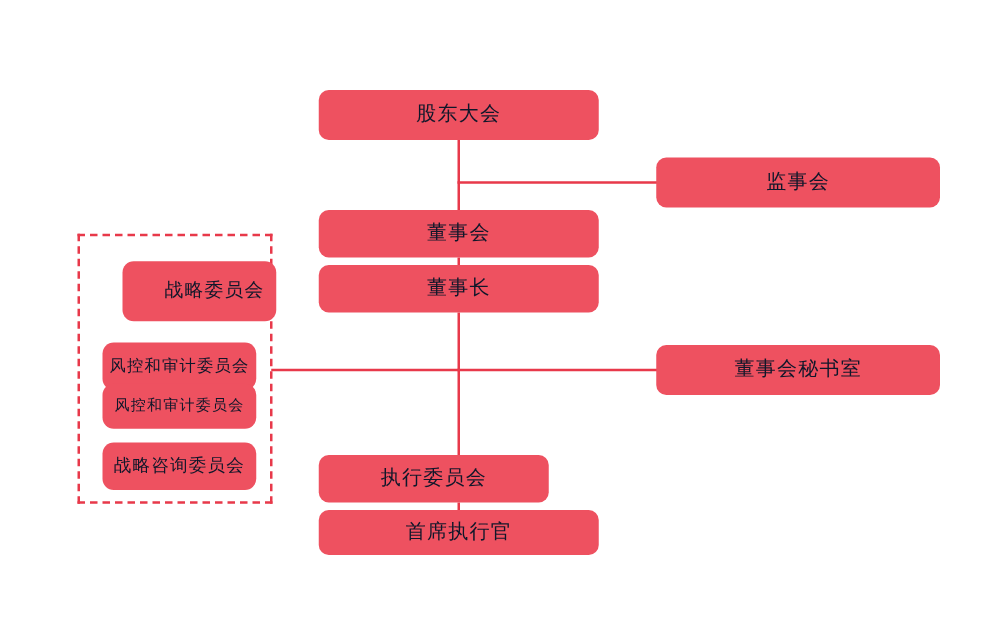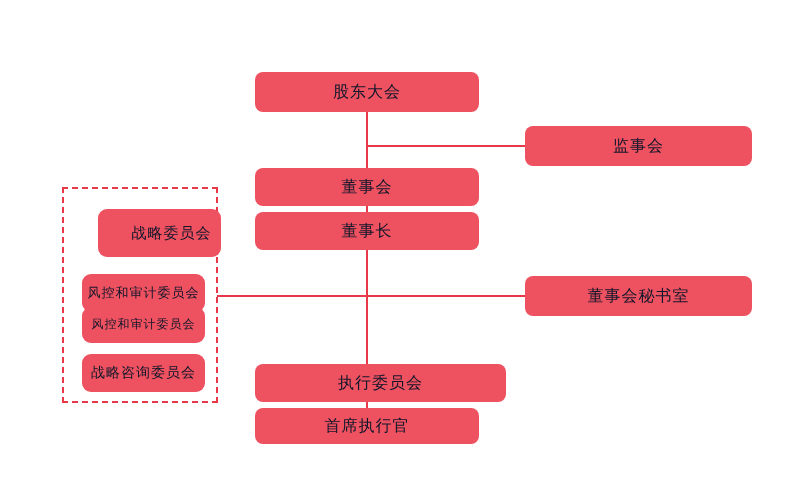--- a/index.html
+++ b/index.html
@@ -72,21 +72,21 @@
   <div class="node main" style="left:255px;top:72px;width:224px;height:40px;">股东大会</div>
 
   <div class="node side" style="left:525px;top:126px;width:227px;height:40px;">监事会</div>
 
   <div class="node main" style="left:255px;top:168px;width:224px;height:38px;">董事会</div>
 
   <div class="node main" style="left:255px;top:212px;width:224px;height:38px;">董事长</div>
 
   <div class="node side" style="left:525px;top:276px;width:227px;height:40px;">董事会秘书室</div>
 
-  <div class="node main" style="left:255px;top:364px;width:251px;height:38px;">执行委员会</div>
+  <div class="node main" style="left:255px;top:364px;width:184px;height:38px;">执行委员会</div>
 
   <div class="node main" style="left:255px;top:408px;width:224px;height:36px;">首席执行官</div>
 
   <div class="node comm s1" style="left:98px;top:209px;width:123px;height:48px;padding-left:24px;">战略委员会</div>
 
   <div class="node comm s2" style="left:82px;top:258px;width:123px;height:38px;margin-top:16px;">风控和审计委员会</div>
 
   <div class="node comm s3" style="left:82px;top:307px;width:123px;height:36px;">风控和审计委员会</div>
 
   <div class="node comm s4" style="left:82px;top:354px;width:123px;height:38px;">战略咨询委员会</div>

